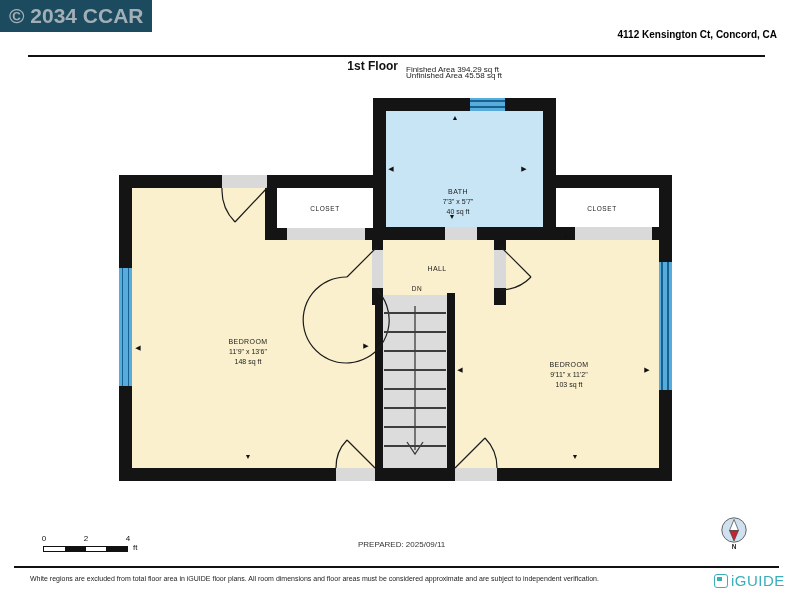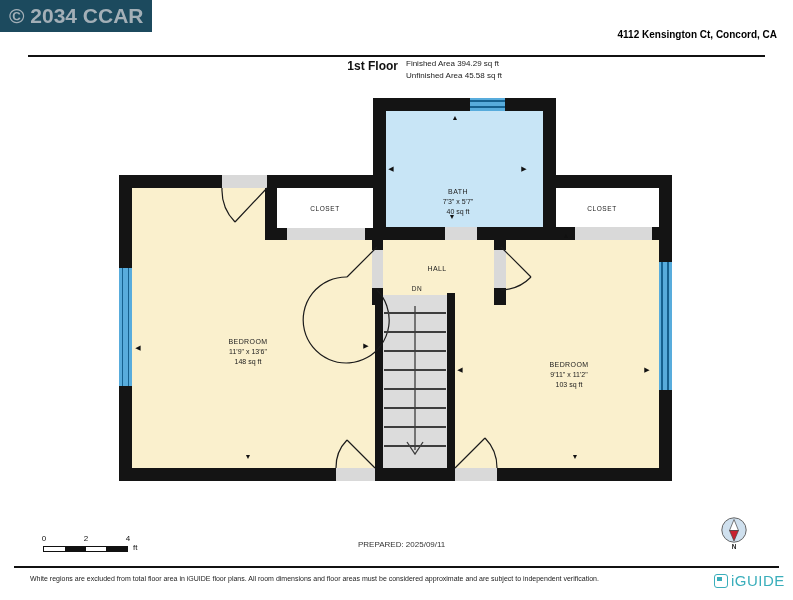--- a/index.html
+++ b/index.html
@@ -35,21 +35,21 @@
   .iguide .icon::after{content:"";position:absolute;left:2px;top:2px;width:5px;height:4px;background:#3AAEBB;}
   svg.overlay{position:absolute;left:0;top:0;pointer-events:none;}
 </style>
 </head>
 <body>
 
 <div class="abs banner">© 2034 CCAR</div>
 <div class="abs title">4112 Kensington Ct, Concord, CA</div>
 <div class="abs titlerule"></div>
 <div class="abs floorlbl">1st Floor</div>
-<div class="abs areatxt" style="top:59px;text-align:center;">Finished Area 394.29 sq ft</div>
+<div class="abs areatxt" style="top:65px;text-align:center;">Finished Area 394.29 sq ft</div>
 <div class="abs areatxt" style="top:71px;">Unfinished Area 45.58 sq ft</div>
 
 <div class="abs cream" style="left:132px;top:188px;width:527px;height:280px;"></div>
 <div class="abs bathfill" style="left:386px;top:111px;width:157px;height:116px;"></div>
 <div class="abs whitefill" style="left:277px;top:188px;width:96px;height:40px;"></div>
 <div class="abs whitefill" style="left:556px;top:188px;width:103px;height:39px;"></div>
 <div class="abs stairfill" style="left:383px;top:295px;width:64px;height:173px;"></div>
 
 <div class="abs wall" style="left:119px;top:175px;width:267px;height:13px;"></div>
 <div class="abs wall" style="left:119px;top:175px;width:13px;height:306px;"></div>

